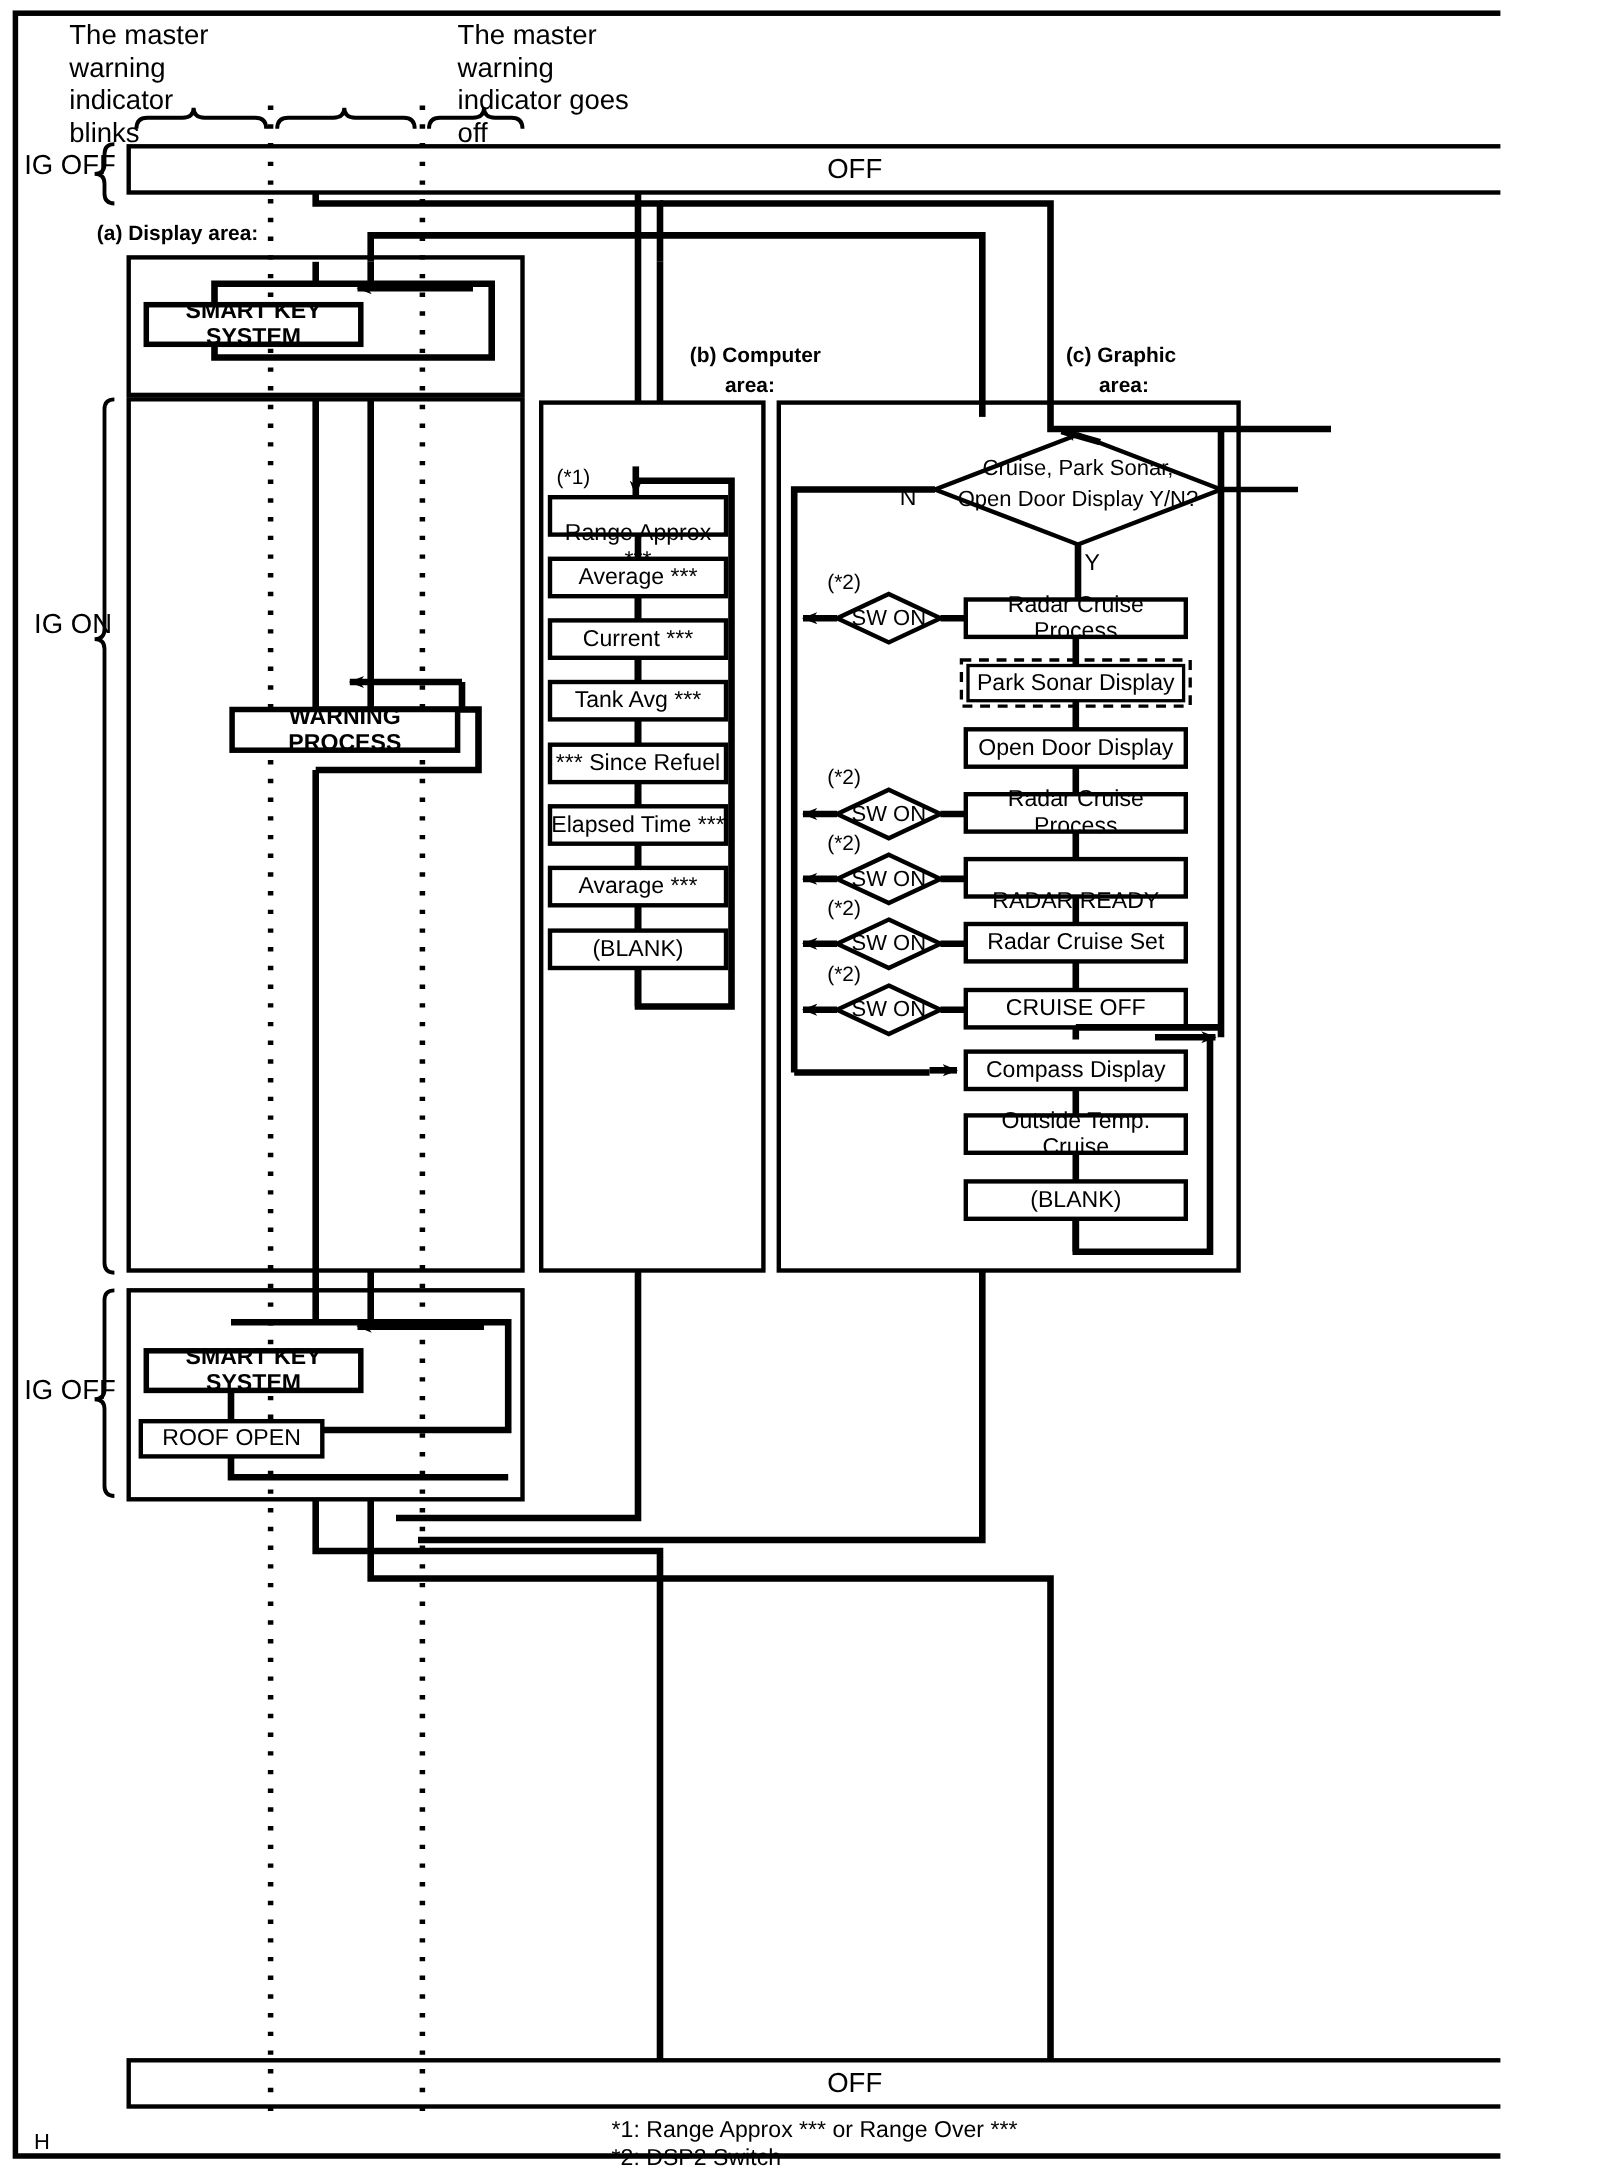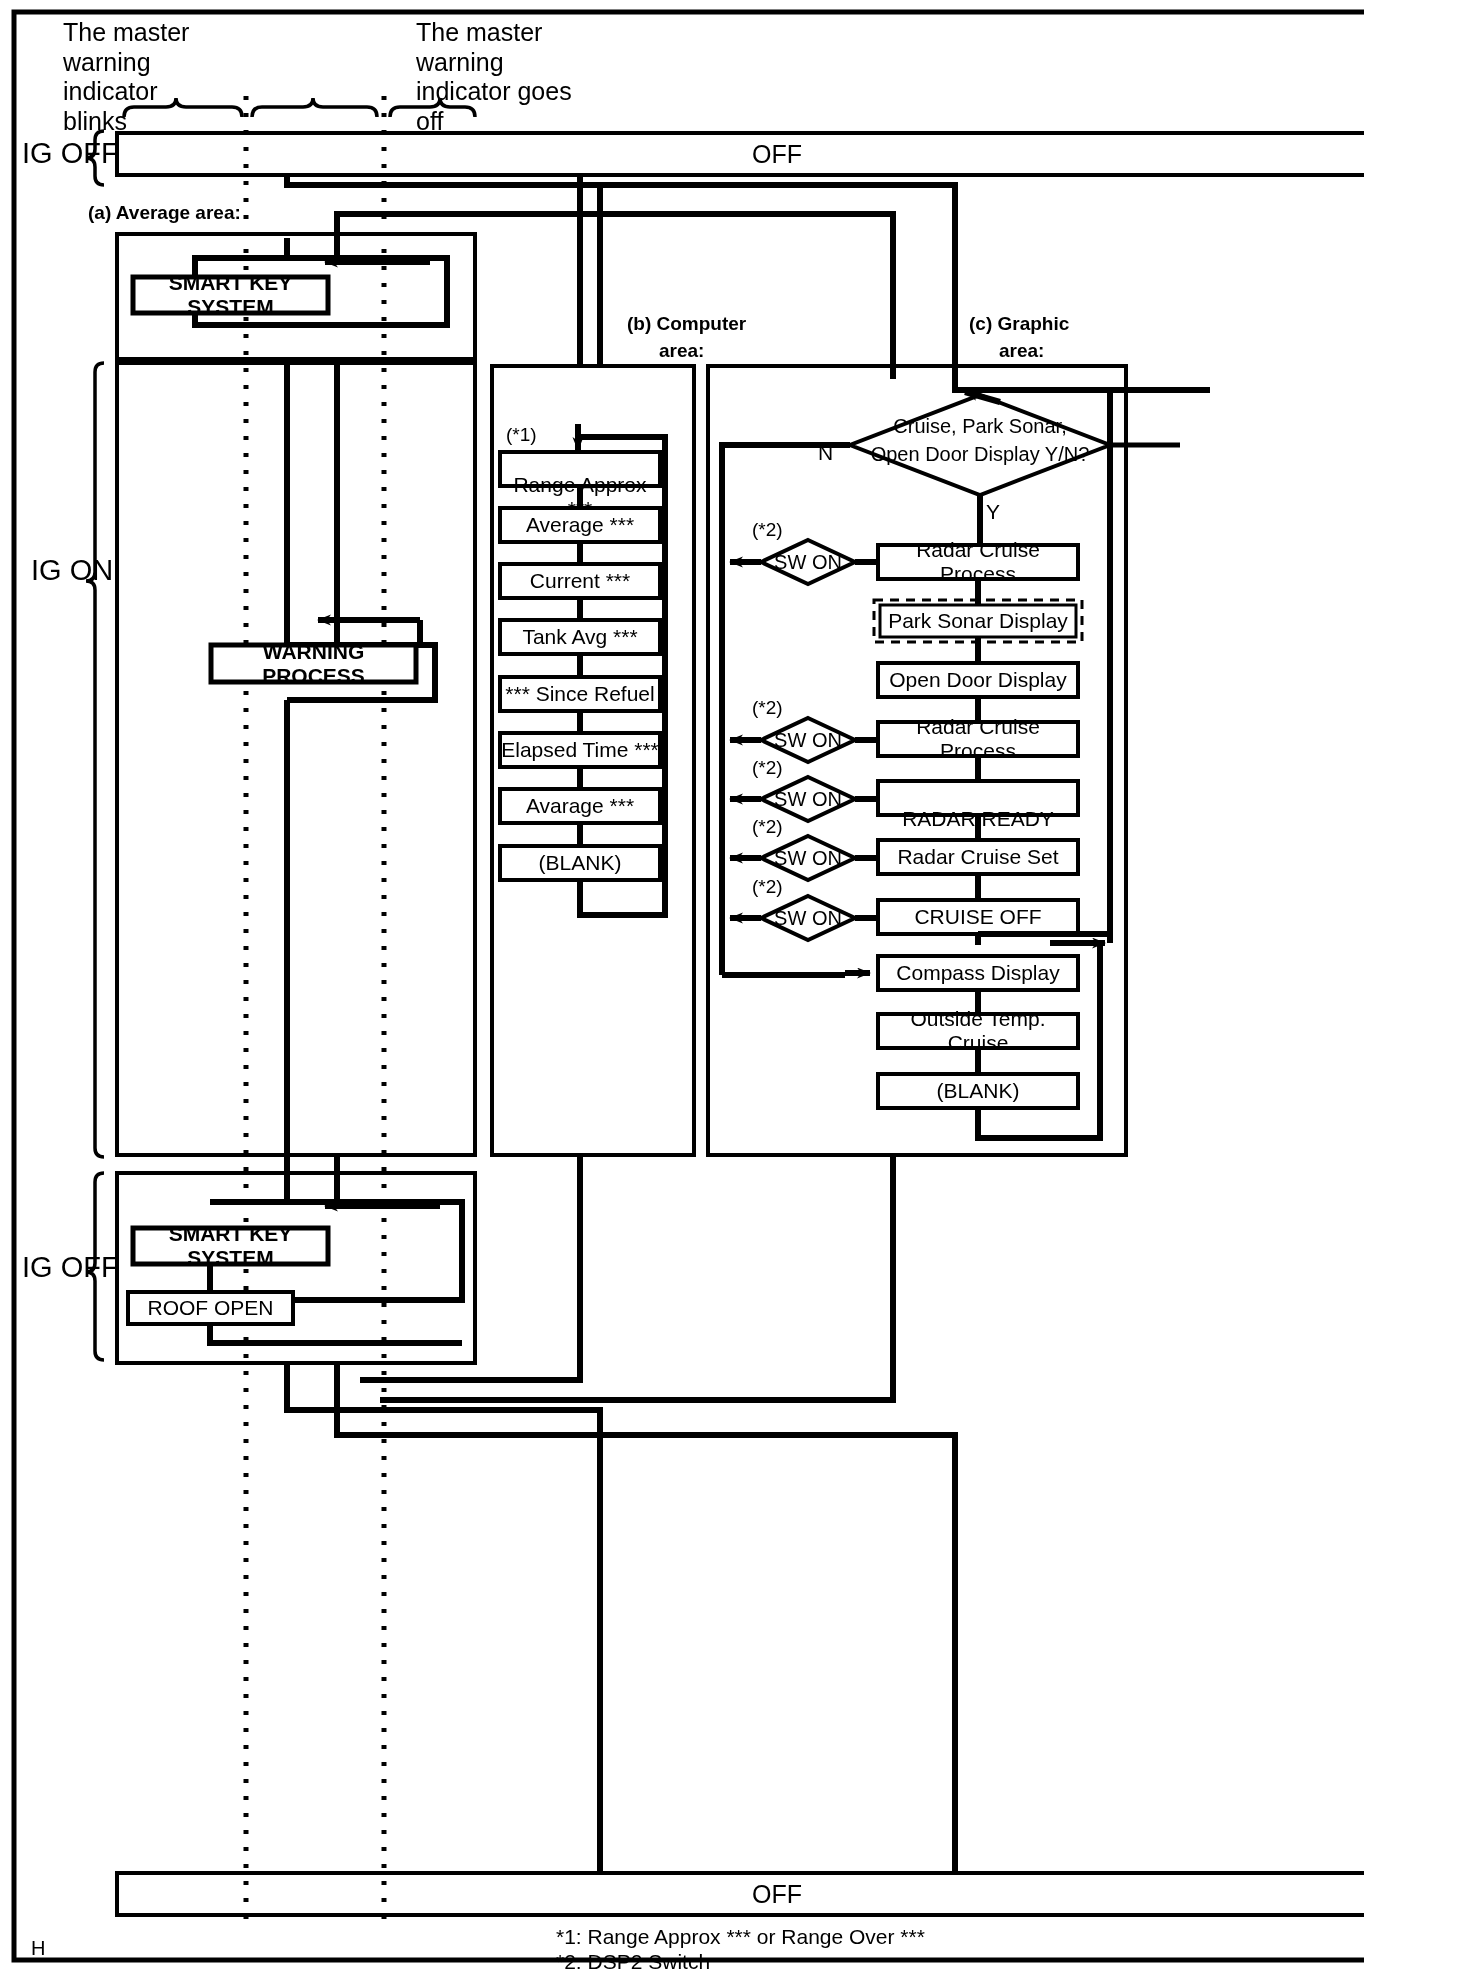--- a/index.html
+++ b/index.html
@@ -2,21 +2,21 @@
 <html><head>
 <meta charset="utf-8">
 <style>
   html,body{margin:0;padding:0;background:#fff;}
   body{font-family:"Liberation Sans",sans-serif;}
   #page{position:relative;width:1364px;height:1974px;background:#fff;overflow:hidden;}
   #page svg{position:absolute;left:0;top:0;width:1472px;height:1974px;}
   .lbl{position:absolute;color:#000;line-height:1.18;}
   .col-head{font-size:25px;}
   .sect-head{font-size:19px;font-weight:bold;}
-  .ig-lbl{font-size:29px;}
+  .ig-lbl{font-size:25px;}
   .boxtxt{position:absolute;display:flex;align-items:center;justify-content:center;
           font-size:21px;color:#000;text-align:center;}
   .boxtxt.bold{font-weight:bold;font-size:21px;}
   .diamtxt{position:absolute;display:flex;align-items:center;justify-content:center;
            font-size:20px;color:#000;text-align:left;}
   .small{font-size:19px;}
   .note{font-size:21px;}
   .corner{font-size:20px;}
   .figid{font-size:17px;}
 </style>
@@ -164,21 +164,21 @@
   <div class="lbl col-head" style="left:63px;top:18px;width:160px;">The master warning indicator blinks</div>
   <div class="lbl col-head" style="left:416px;top:18px;width:180px;">The master warning indicator goes off</div>
 
   <div class="lbl ig-lbl" style="left:22px;top:136px;">IG OFF</div>
   <div class="lbl ig-lbl" style="left:31px;top:553px;">IG ON</div>
   <div class="lbl ig-lbl" style="left:22px;top:1250px;">IG OFF</div>
 
   <div class="boxtxt" style="left:117px;top:133px;width:1320px;height:42px;font-size:25px;">OFF</div>
   <div class="boxtxt" style="left:117px;top:1873px;width:1320px;height:42px;font-size:25px;">OFF</div>
 
-  <div class="lbl sect-head" style="left:88px;top:202px;">(a) Average area:</div>
+  <div class="lbl sect-head" style="left:88px;top:202px;">(a) Display area:</div>
   <div class="lbl sect-head" style="left:627px;top:313px;">(b) Computer</div>
   <div class="lbl sect-head" style="left:659px;top:340px;">area:</div>
   <div class="lbl sect-head" style="left:969px;top:313px;">(c) Graphic</div>
   <div class="lbl sect-head" style="left:999px;top:340px;">area:</div>
 
   <div class="boxtxt bold" style="left:133px;top:277px;width:195px;height:36px;">SMART KEY SYSTEM</div>
   <div class="boxtxt bold" style="left:211px;top:645px;width:205px;height:37px;">WARNING PROCESS</div>
 
   <div class="lbl small" style="left:506px;top:424px;">(*1)</div>
 

